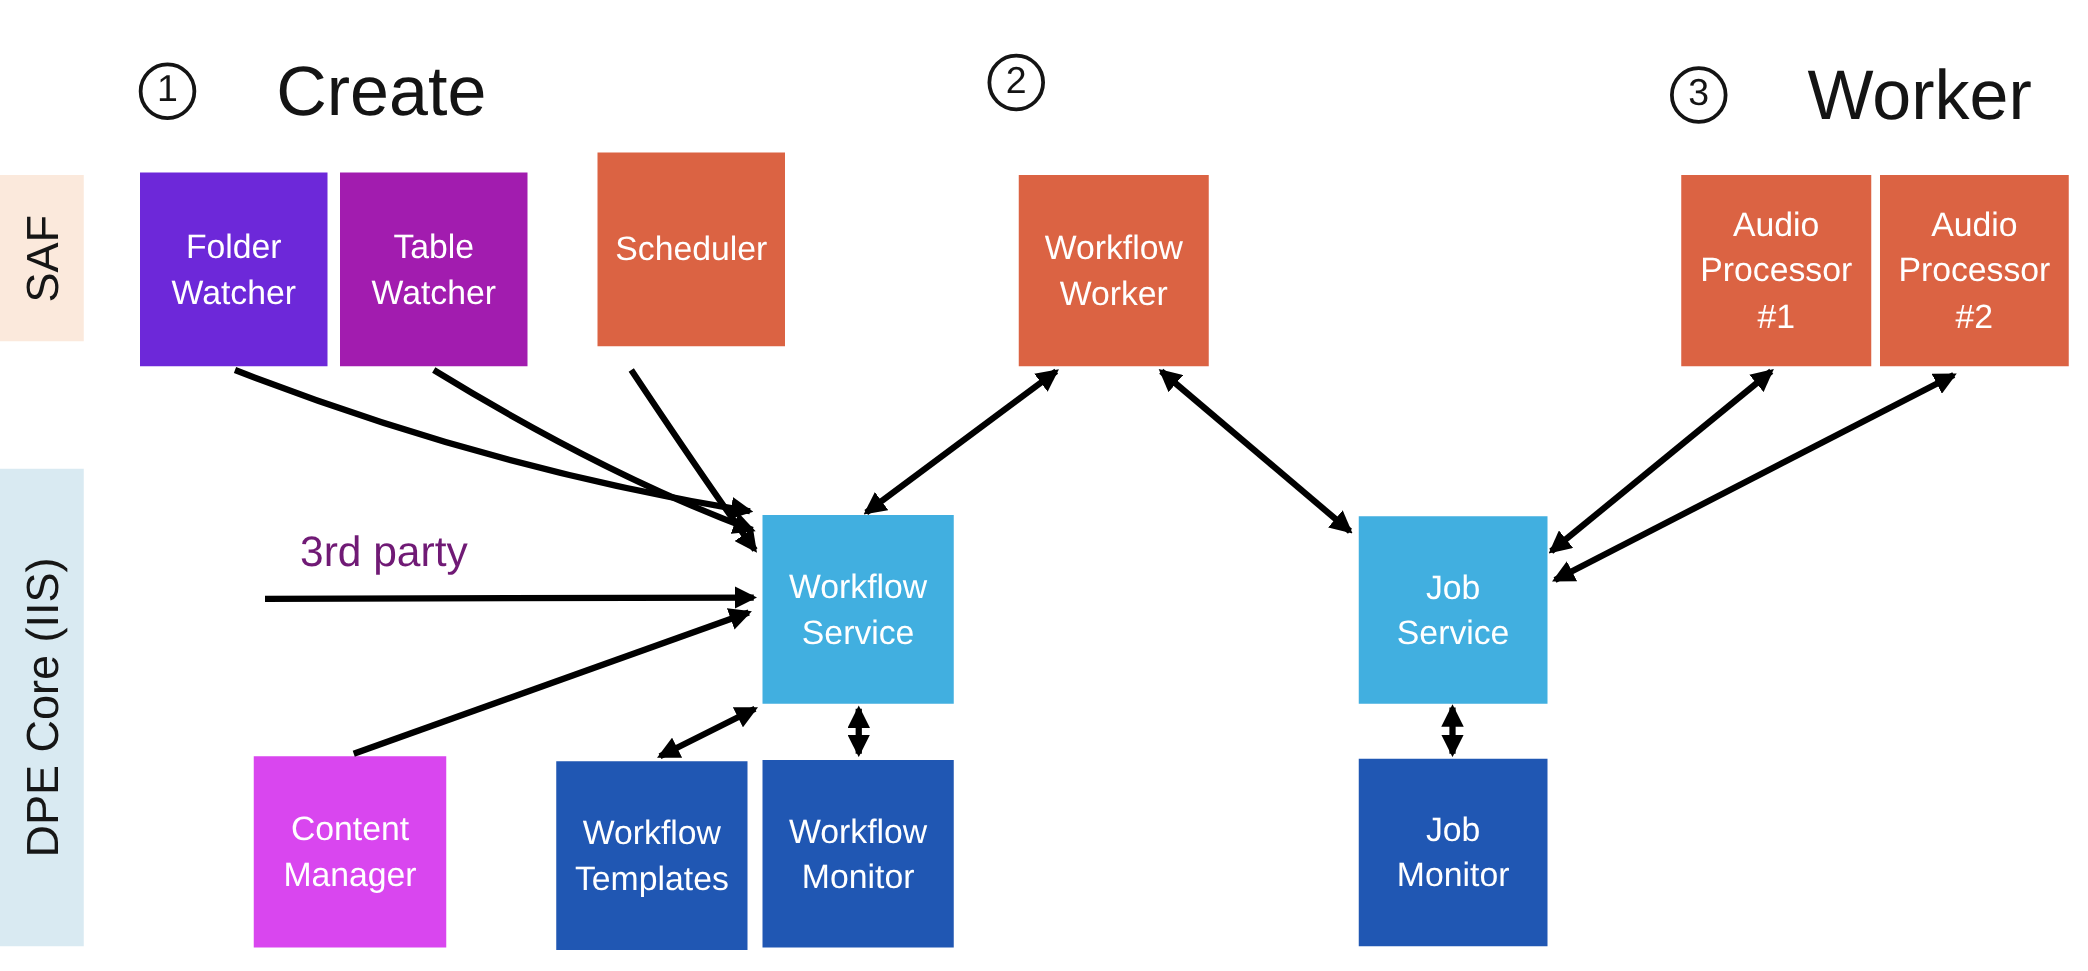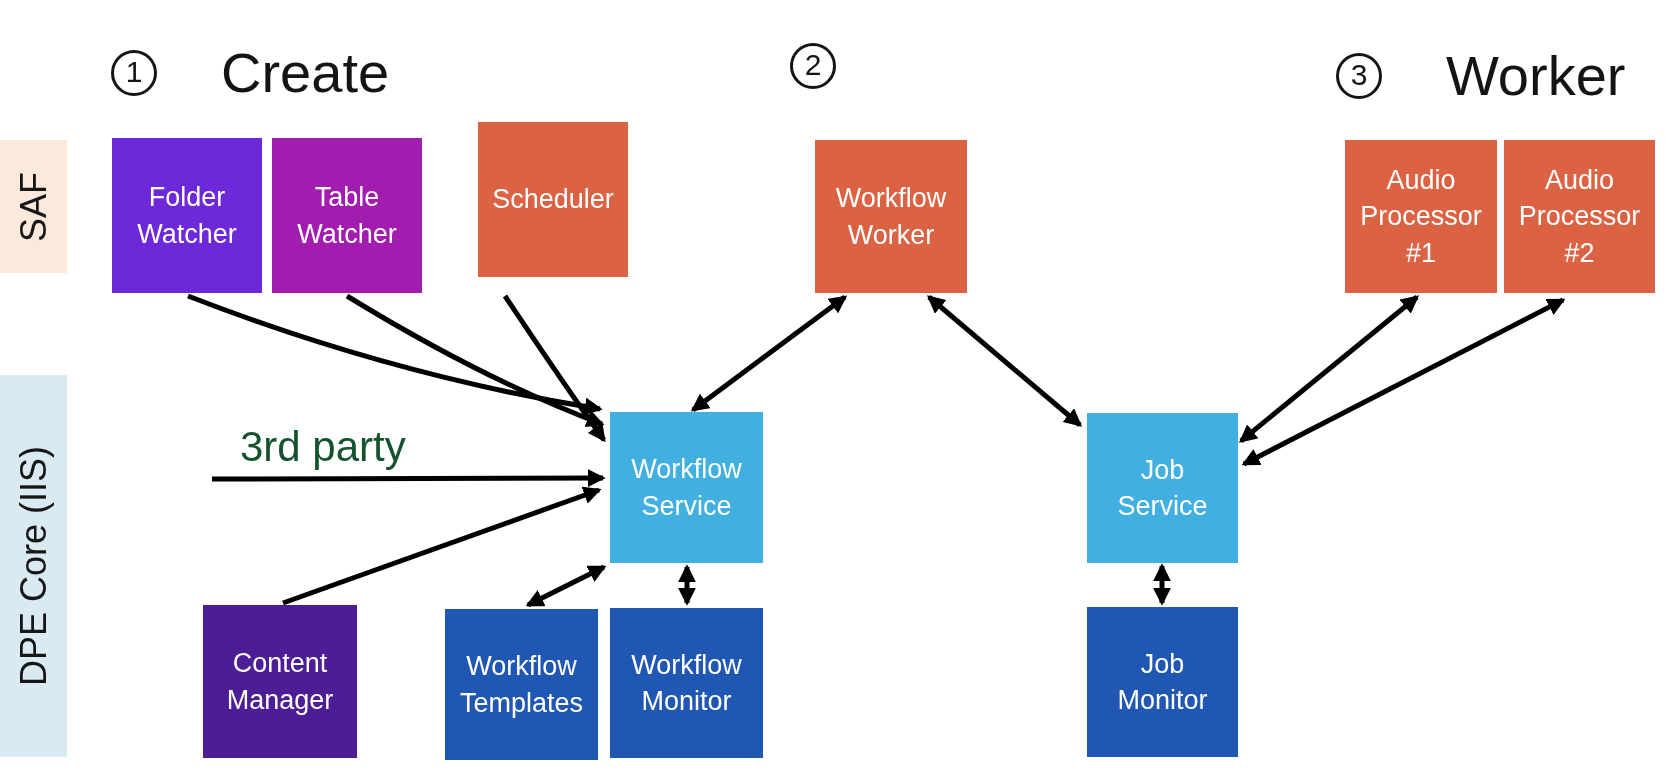--- a/index.html
+++ b/index.html
@@ -22,21 +22,21 @@
   .step-circle{width:46px;height:46px;box-sizing:border-box;border:3px solid #141414;
     border-radius:50%;display:flex;align-items:center;justify-content:center;
     font-size:30px;padding-bottom:2px;}
   .header-label{font-size:56px;margin-left:40px;}
 
   
   .node{position:absolute;display:flex;align-items:center;justify-content:center;
     text-align:center;color:#ffffff;font-size:27px;line-height:1.35;white-space:pre-line;}
 
   
-  .third-party{position:absolute;left:240px;top:423px;font-size:42px;color:#14532d;}
+  .third-party{position:absolute;left:240px;top:423px;font-size:34px;color:#701a75;}
 
   
   #arrows{position:absolute;left:0;top:0;pointer-events:none;}
 </style>
 </head>
 <body>
 
 <div id="canvas">
 
   <div class="lane" id="lane-saf" style="background: rgb(251, 233, 220);">
@@ -70,21 +70,21 @@
     <div class="node" style="left: 1345px; top: 140px; width: 152px; height: 153px; background: rgb(219, 99, 67);">Audio
 Processor
 #1</div>
     <div class="node" style="left: 1504px; top: 140px; width: 151px; height: 153px; background: rgb(219, 99, 67);">Audio
 Processor
 #2</div>
     <div class="node" style="left: 610px; top: 412px; width: 153px; height: 151px; background: rgb(65, 175, 224);">Workflow
 Service</div>
     <div class="node" style="left: 1087px; top: 413px; width: 151px; height: 150px; background: rgb(65, 175, 224);">Job
 Service</div>
-    <div class="node" style="left: 203px; top: 605px; width: 154px; height: 153px; background: #4c1d95;">Content
+    <div class="node" style="left: 203px; top: 605px; width: 154px; height: 153px; background: #d946ef;">Content
 Manager</div>
     <div class="node" style="left: 445px; top: 609px; width: 153px; height: 151px; background: rgb(32, 87, 179);">Workflow
 Templates</div>
     <div class="node" style="left: 610px; top: 608px; width: 153px; height: 150px; background: rgb(32, 87, 179);">Workflow
 Monitor</div>
     <div class="node" style="left: 1087px; top: 607px; width: 151px; height: 150px; background: rgb(32, 87, 179);">Job
 Monitor</div>
     <svg id="arrows" width="1670" height="777" viewBox="0 0 1670 777">
     <defs>
       <marker id="ah" viewBox="0 0 10 10" refX="8.5" refY="5" markerWidth="3.6" markerHeight="3.6" orient="auto-start-reverse">

